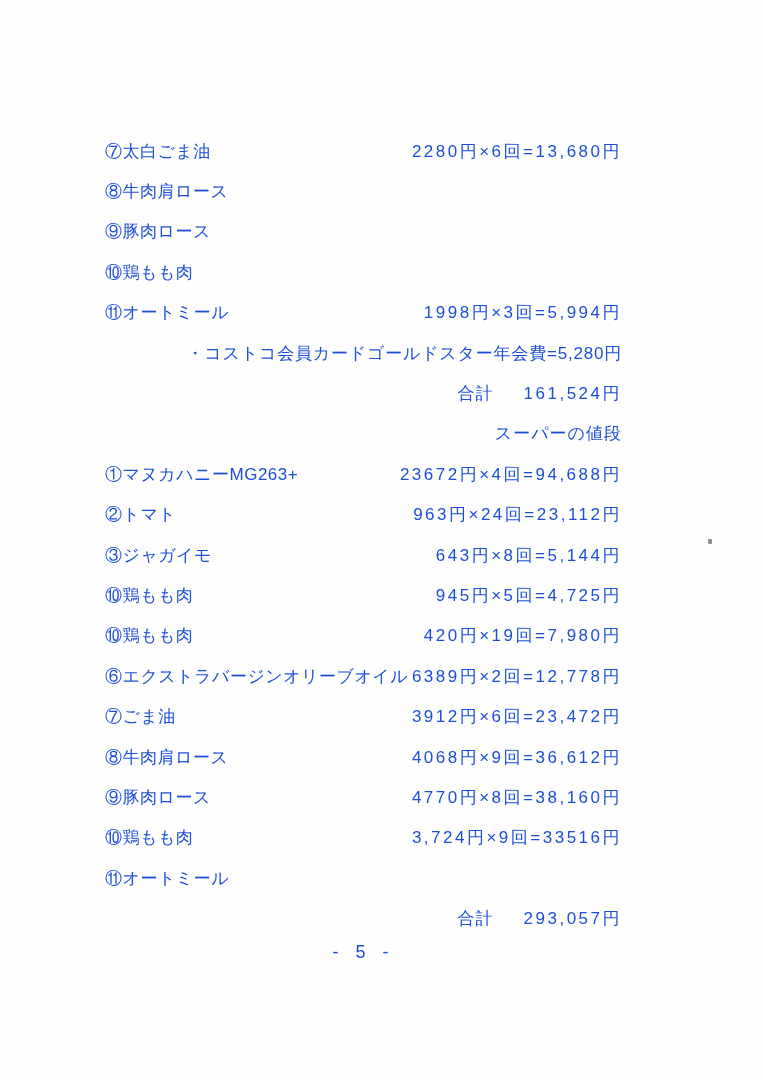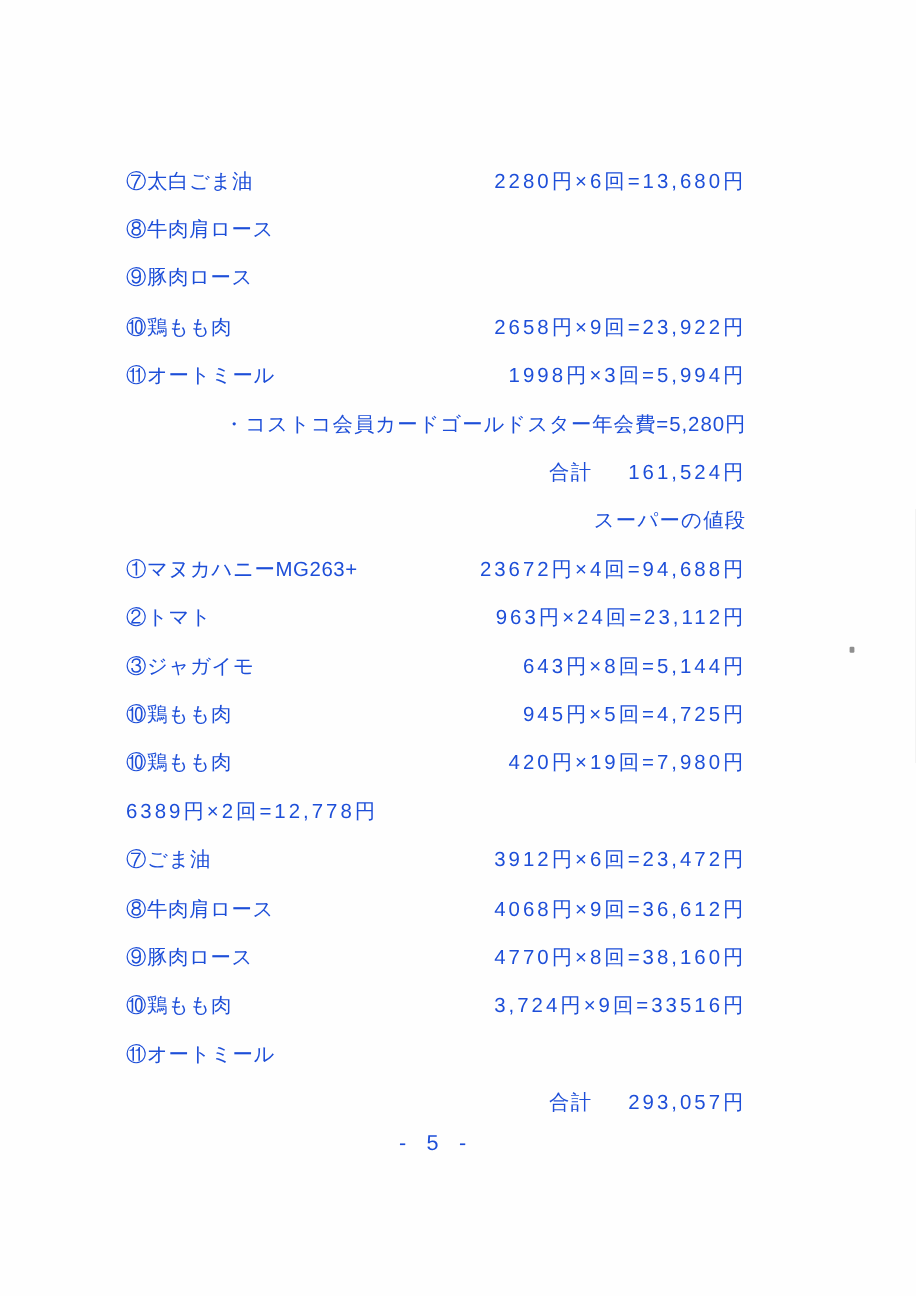--- a/index.html
+++ b/index.html
@@ -84,21 +84,20 @@
       <span class="item-price">2280円×6回=13,680円</span>
     </div>
     <div class="row">
       <span class="item-name">⑧牛肉肩ロース</span>
     </div>
     <div class="row">
       <span class="item-name">⑨豚肉ロース</span>
     </div>
     <div class="row">
       <span class="item-name">⑩鶏もも肉</span>
-      <span class="item-price">2658円×9回=23,922円</span>
     </div>
     <div class="row">
       <span class="item-name">⑪オートミール</span>
       <span class="item-price">1998円×3回=5,994円</span>
     </div>
 
     <div class="row single">
       <span class="note-text">・コストコ会員カードゴールドスター年会費=5,280円</span>
     </div>
 
@@ -125,20 +124,21 @@
     </div>
     <div class="row">
       <span class="item-name">⑩鶏もも肉</span>
       <span class="item-price">945円×5回=4,725円</span>
     </div>
     <div class="row">
       <span class="item-name">⑩鶏もも肉</span>
       <span class="item-price">420円×19回=7,980円</span>
     </div>
     <div class="row">
+      <span class="item-name">⑥エクストラバージンオリーブオイル</span>
       <span class="item-price">6389円×2回=12,778円</span>
     </div>
     <div class="row">
       <span class="item-name">⑦ごま油</span>
       <span class="item-price">3912円×6回=23,472円</span>
     </div>
     <div class="row">
       <span class="item-name">⑧牛肉肩ロース</span>
       <span class="item-price">4068円×9回=36,612円</span>
     </div>

